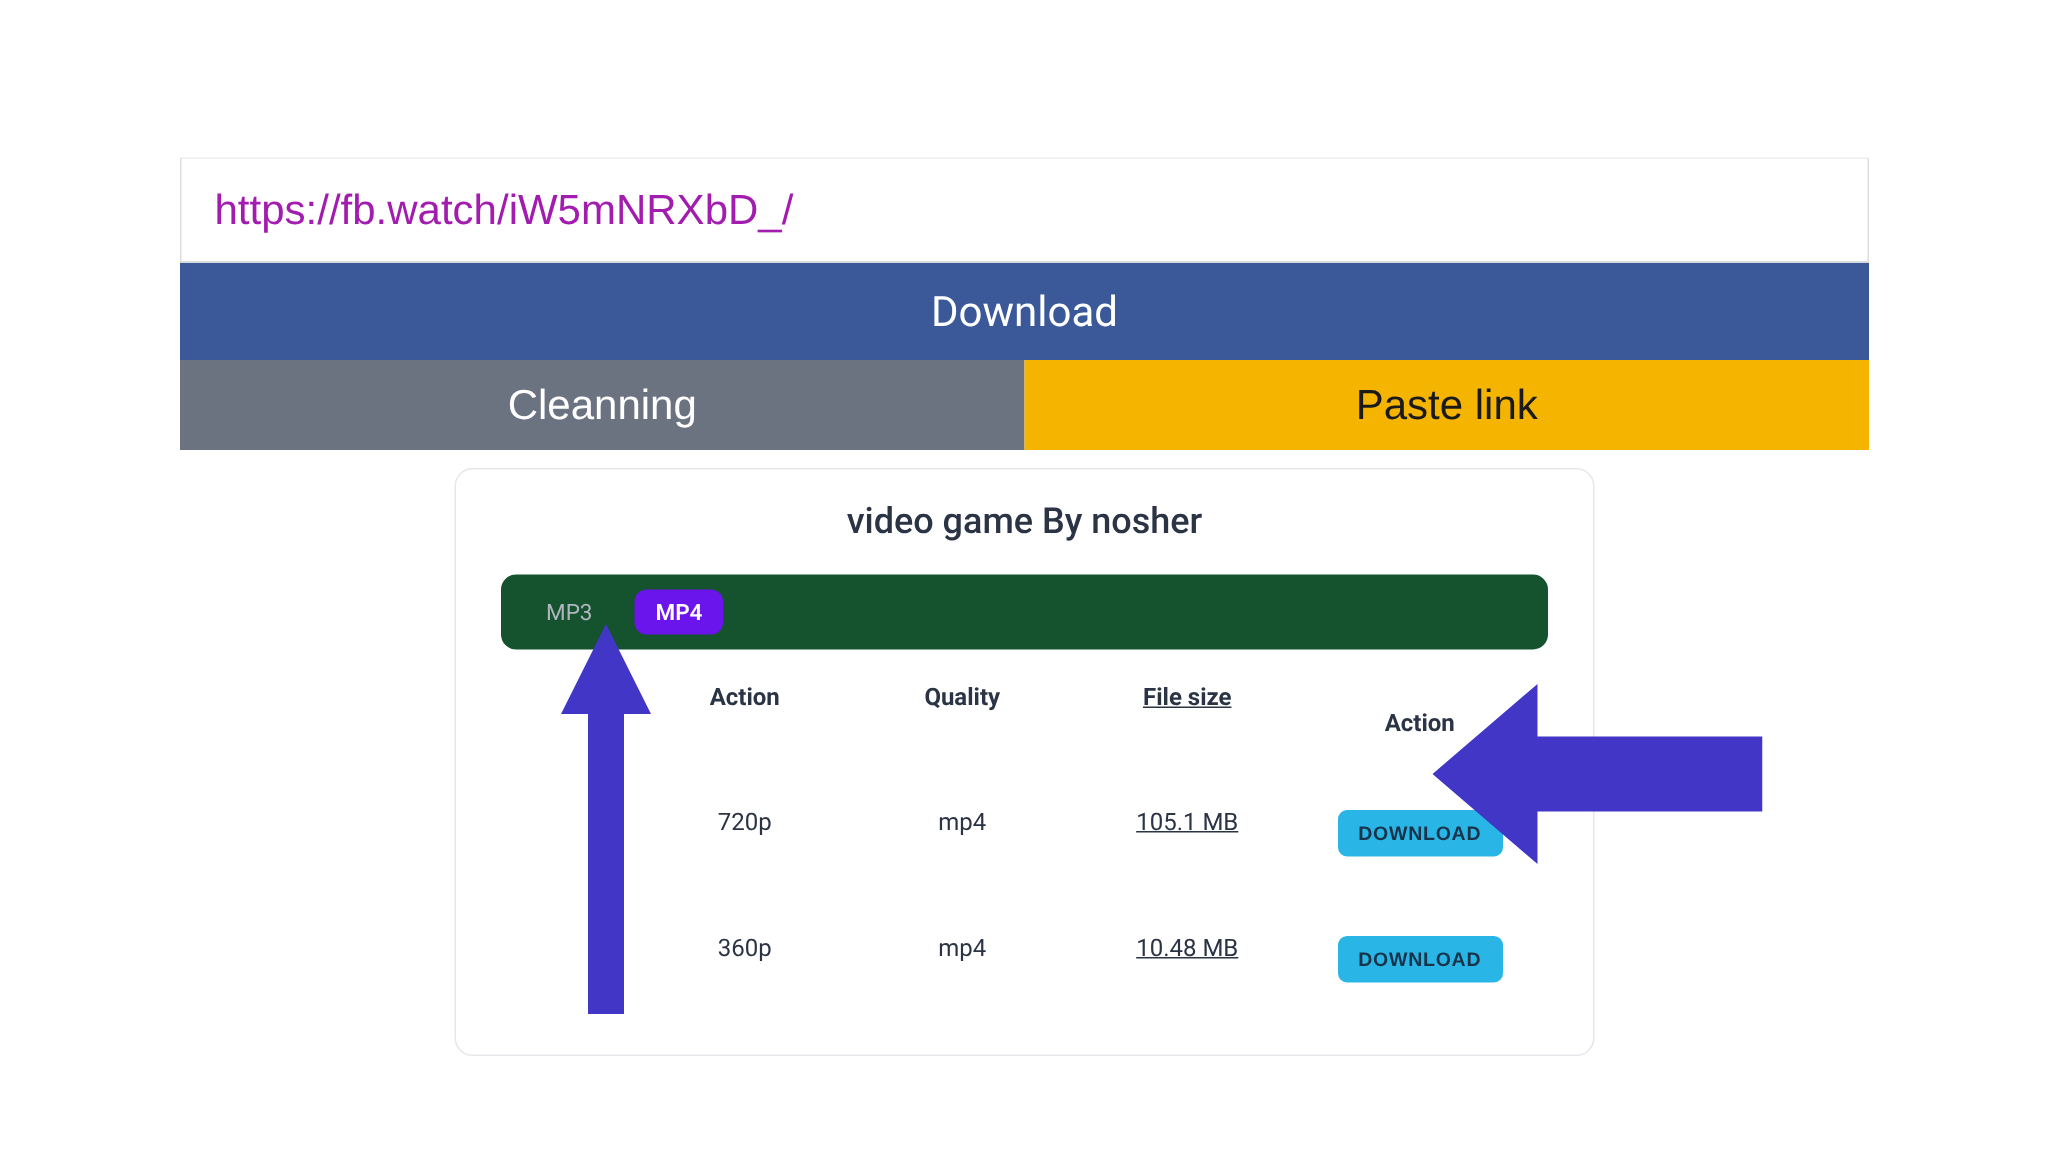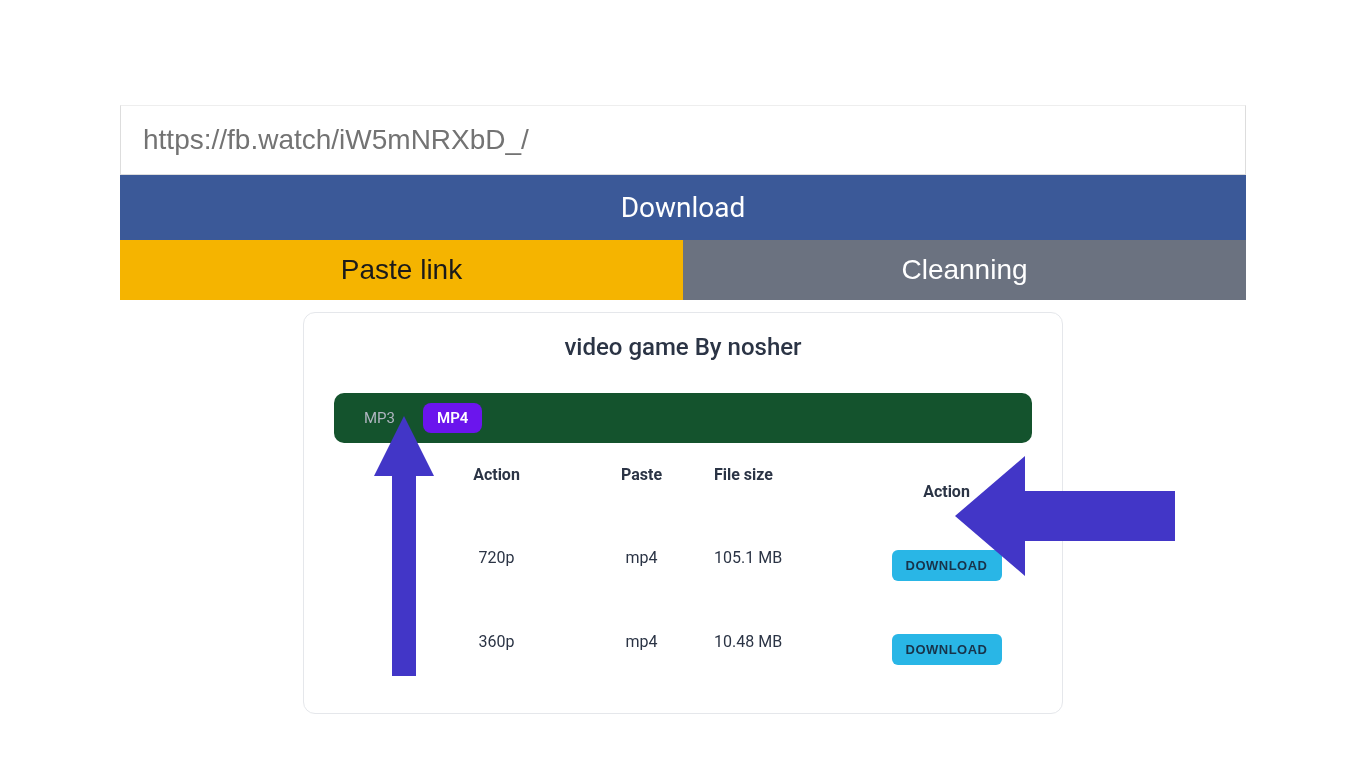--- a/index.html
+++ b/index.html
@@ -17,21 +17,21 @@
     .container {
       padding: 105px 120px 0 120px;
     }
     .url-input {
       width: 100%;
       padding: 18px 22px;
       font-size: 28px;
       border: 1px solid #ddd;
       border-top: 1px solid #eee;
       outline: none;
-      color: #737373;
+      color: #a21caf;
       background: #fff;
     }
     .download-bar {
       width: 100%;
       background: #3b5998;
       color: #fff;
       text-align: center;
       padding: 16px 0;
       font-size: 28px;
       cursor: pointer;
@@ -61,21 +61,21 @@
       width: 760px;
       border: 1px solid #e5e7eb;
       border-radius: 12px;
       padding: 20px 30px 30px 30px;
       background: #fff;
     }
     .video-title {
       text-align: center;
       font-size: 24px;
       color: #2b3445;
-      margin-bottom: 32px;
+      margin-bottom: 22px;
       font-weight: 500;
     }
     .format-tabs {
       background: #14532d;
       border-radius: 10px;
       padding: 10px 16px;
       display: flex;
       align-items: center;
       gap: 14px;
       margin-bottom: 14px;
@@ -112,20 +112,22 @@
     .col-quality {
       width: 145px;
       text-align: center;
     }
     .col-format {
       width: 145px;
       text-align: center;
     }
     .col-size {
       width: 155px;
+      text-align: center;
+      text-decoration: underline;
     }
     .col-action {
       width: 155px;
       text-align: center;
       margin-top: 17px;
     }
     .table-header .col {
       font-weight: 700;
     }
     .download-small-btn {
@@ -156,34 +158,34 @@
       pointer-events: none;
     }
   </style>
 </head>
 <body>
 
 <div class="container">
   <input type="text" class="url-input" value="https://fb.watch/iW5mNRXbD_/" style="">
   <div class="download-bar">Download</div>
   <div class="action-row">
+    <button class="action-btn clean-btn">Cleanning</button>
     <button class="action-btn paste-btn">Paste link</button>
-    <button class="action-btn clean-btn">Cleanning</button>
   </div>
 
   <div class="results-card">
     <div class="video-title">video game By nosher</div>
     <div class="format-tabs">
       <span class="format-tab">MP3</span>
       <span class="format-tab active">MP4</span>
     </div>
     <div class="download-table">
       <div class="table-header">
         <div class="col col-quality">Action</div>
-        <div class="col col-format">Paste</div>
+        <div class="col col-format">Quality</div>
         <div class="col col-size">File size</div>
         <div class="col col-action">Action</div>
       </div>
       <div class="table-row">
         <div class="col col-quality">720p</div>
         <div class="col col-format">mp4</div>
         <div class="col col-size">105.1 MB</div>
         <div class="col col-action">
           <button class="download-small-btn">DOWNLOAD</button>
         </div>

